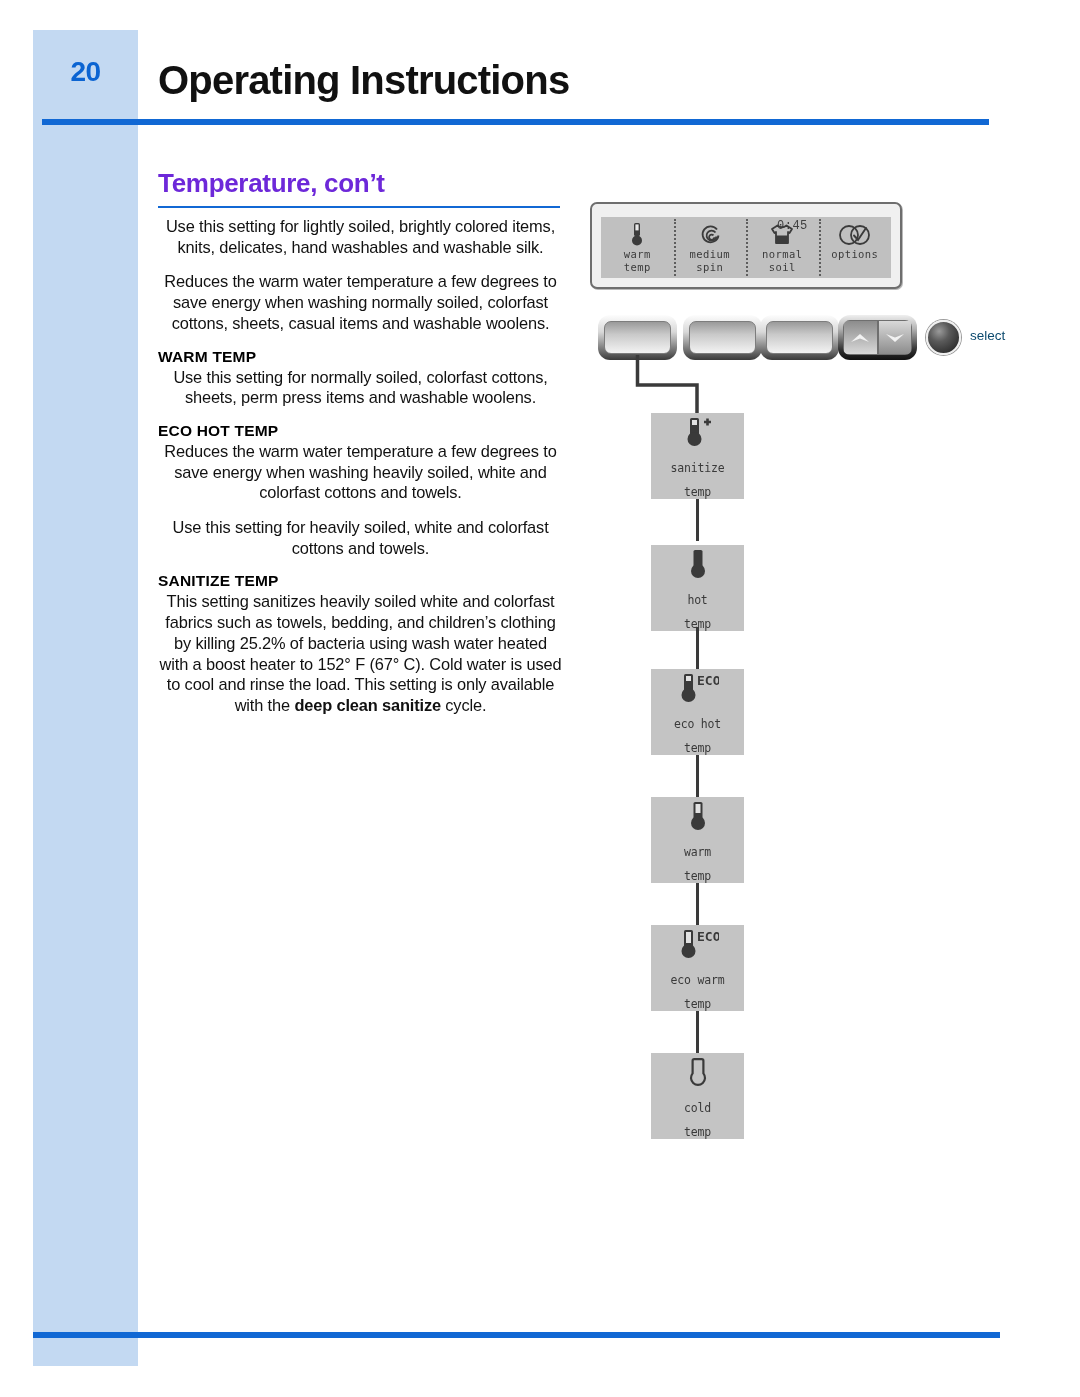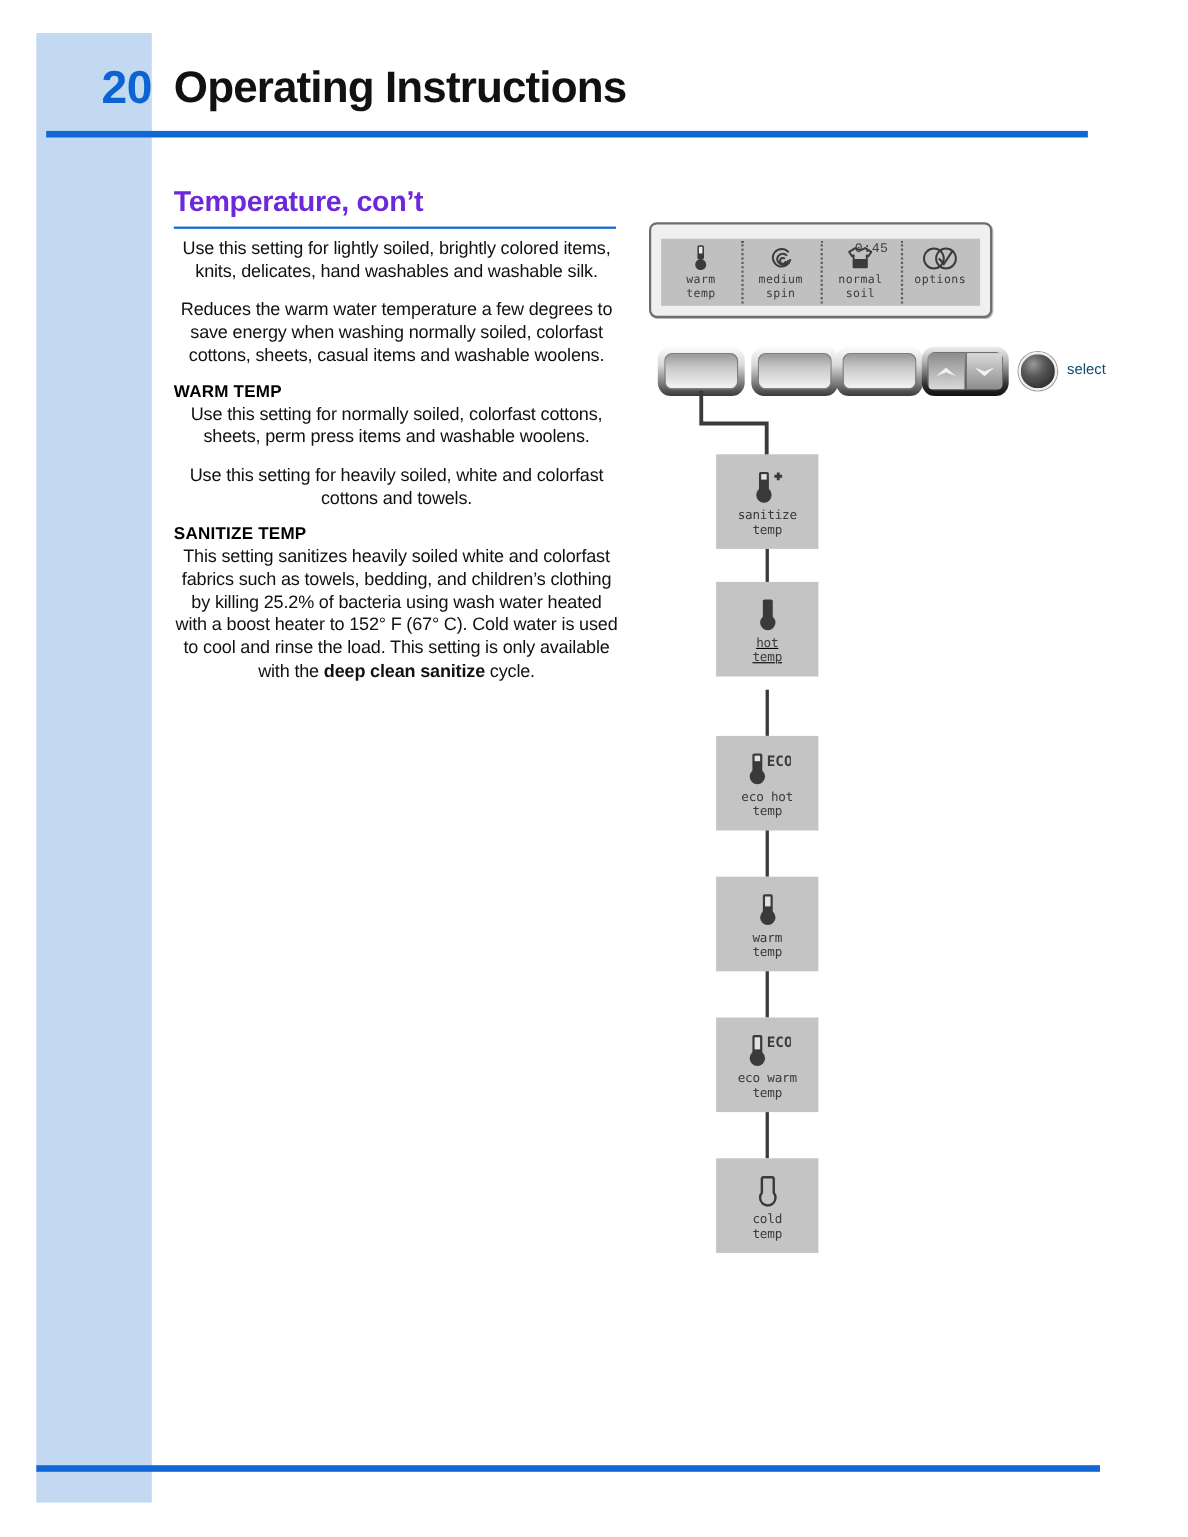--- a/index.html
+++ b/index.html
@@ -22,22 +22,22 @@
     top: 30px;
     width: 105px;
     height: 1336px;
     background: #c3d9f2;
   }
   #page-number {
     position: absolute;
     left: 33px;
     top: 56px;
     width: 105px;
-    text-align: right;
-    font-size: 42px;
+    text-align: center;
+    font-size: 28px;
     font-weight: bold;
     color: #0b64d2;
     letter-spacing: -0.5px;
   }
   #page-title {
     position: absolute;
     left: 158px;
     top: 58px;
     font-size: 40px;
     font-weight: bold;
@@ -245,21 +245,21 @@
   #flow { position: absolute; left: 0; top: 218px; width: 200px; }
   .flow-box {
     position: absolute;
     left: 66px;
     width: 93px;
     height: 86px;
     background: #c4c4c4;
     display: flex;
     flex-direction: column;
     align-items: center;
-    justify-content: center;
+    justify-content: space-between;
   }
   .flow-icon { height: 36px; display: flex; align-items: flex-end; margin-bottom: 2px;}
   .flow-label {
     font-family: "DejaVu Sans Mono", monospace;
     font-size: 11.5px;
     line-height: 13.5px;
     color: #3a3a3a;
     text-align: center;
     letter-spacing: -0.2px;
   }
@@ -290,20 +290,24 @@
 
   <div class="block">
     <div class="block-body">Reduces the warm water temperature a few degrees to save energy when washing normally soiled, colorfast cottons, sheets, casual items and washable woolens.</div>
   </div>
 
   <div class="block">
     <div class="block-title">WARM TEMP</div>
     <div class="block-body">Use this setting for normally soiled, colorfast cottons, sheets, perm press items and washable woolens.</div>
   </div>
 
+  <div class="block">
+    <div class="block-title">ECO HOT TEMP</div>
+    <div class="block-body">Reduces the warm water temperature a few degrees to save energy when washing heavily soiled, white and colorfast cottons and towels.</div>
+  </div>
 
   <div class="block">
     <div class="block-body">Use this setting for heavily soiled, white and colorfast cottons and towels.</div>
   </div>
 
   <div class="block">
     <div class="block-title">SANITIZE TEMP</div>
     <div class="block-body"><span>This setting sanitizes heavily soiled white and colorfast fabrics such as towels, bedding, and children’s clothing by killing 25.2% of bacteria using wash water heated with a boost heater to 152° F (67° C). Cold water is used to cool and rinse the load. This setting is only available with the </span><b>deep clean sanitize</b><span> cycle.</span></div>
   </div>
 
@@ -409,21 +413,21 @@
           <rect x="10" y="5" width="5" height="5" fill="#e2e2e2"></rect>
           <circle cx="12.5" cy="24" r="7" fill="#3a3a3a"></circle>
           <path d="M22 7 L29 7 M25.5 3.5 L25.5 10.5" stroke="#3a3a3a" stroke-width="2.6"></path>
         </svg>
       </div>
       <div class="flow-label">sanitize</div>
       <div class="flow-label">temp</div>
     </div>
     <div class="flow-connector" style="top:86px;height:42px;"></div>
 
-    <div class="flow-box" style="top:116px;text-decoration:underline;">
+    <div class="flow-box" style="top:132px;">
       <div class="flow-icon">
         <svg width="32" height="34" viewBox="0 0 32 34">
           <rect x="11.5" y="3" width="9" height="17" rx="1.6" fill="#3a3a3a"></rect>
           <circle cx="16" cy="24" r="7" fill="#3a3a3a"></circle>
         </svg>
       </div>
       <div class="flow-label">hot</div>
       <div class="flow-label">temp</div>
     </div>
     <div class="flow-connector" style="top:214px;height:42px;"></div>

